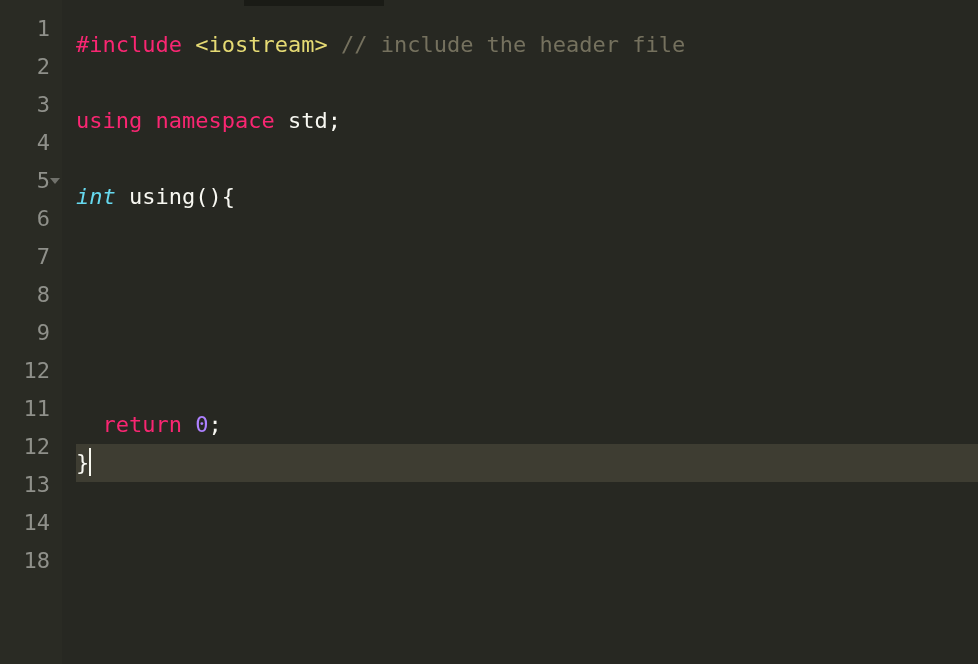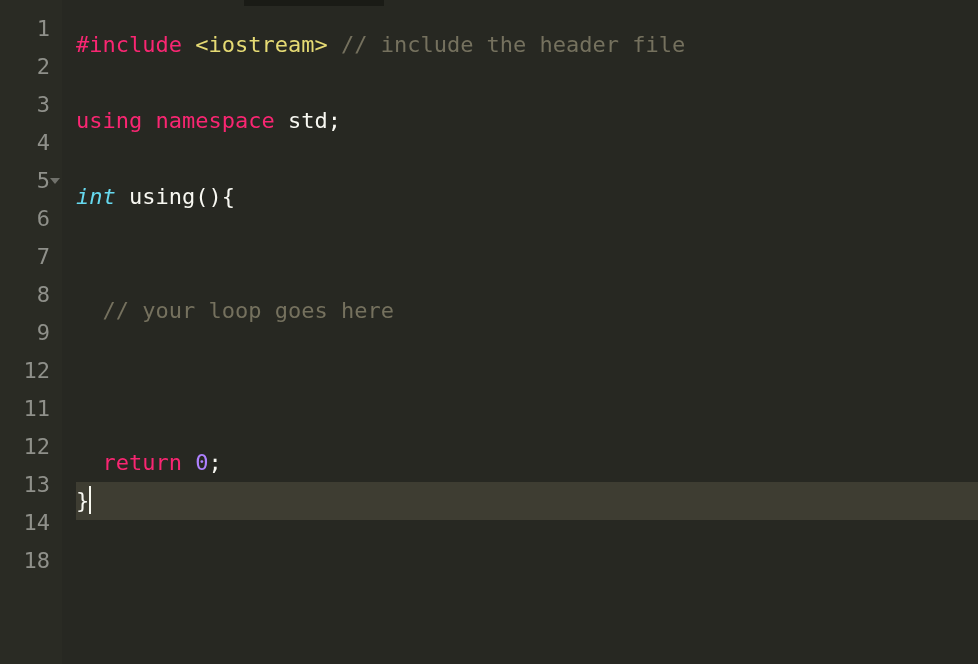--- a/index.html
+++ b/index.html
@@ -123,20 +123,19 @@
       <div class="gutter-line">18</div>
     </div>
   <div class="code" id="code">
       <div class="code-line"><span class="tok-keyword">#include</span><span class="tok-plain"> </span><span class="tok-string">&lt;iostream&gt;</span><span class="tok-plain"> </span><span class="tok-comment">// include the header file</span></div>
       <div class="code-line"></div>
       <div class="code-line"><span class="tok-keyword">using</span><span class="tok-plain"> </span><span class="tok-keyword">namespace</span><span class="tok-plain"> std;</span></div>
       <div class="code-line"></div>
       <div class="code-line"><span class="tok-type">int</span><span class="tok-plain"> </span><span class="tok-func">using</span><span class="tok-plain">(){</span></div>
       <div class="code-line"></div>
       <div class="code-line"></div>
-      <div class="code-line"><span class="tok-plain">  </span><span class="tok-comment">// your loop goes here</span></div>
       <div class="code-line"></div>
       <div class="code-line"></div>
       <div class="code-line"></div>
       <div class="code-line"><span class="tok-plain">  </span><span class="tok-keyword">return</span><span class="tok-plain"> </span><span class="tok-number">0</span><span class="tok-plain">;</span></div>
       <div class="code-line"><div class="active-line"></div><span class="tok-plain">}</span><span class="cursor"></span></div>
     </div>
 </div>
 
 </body></html>

